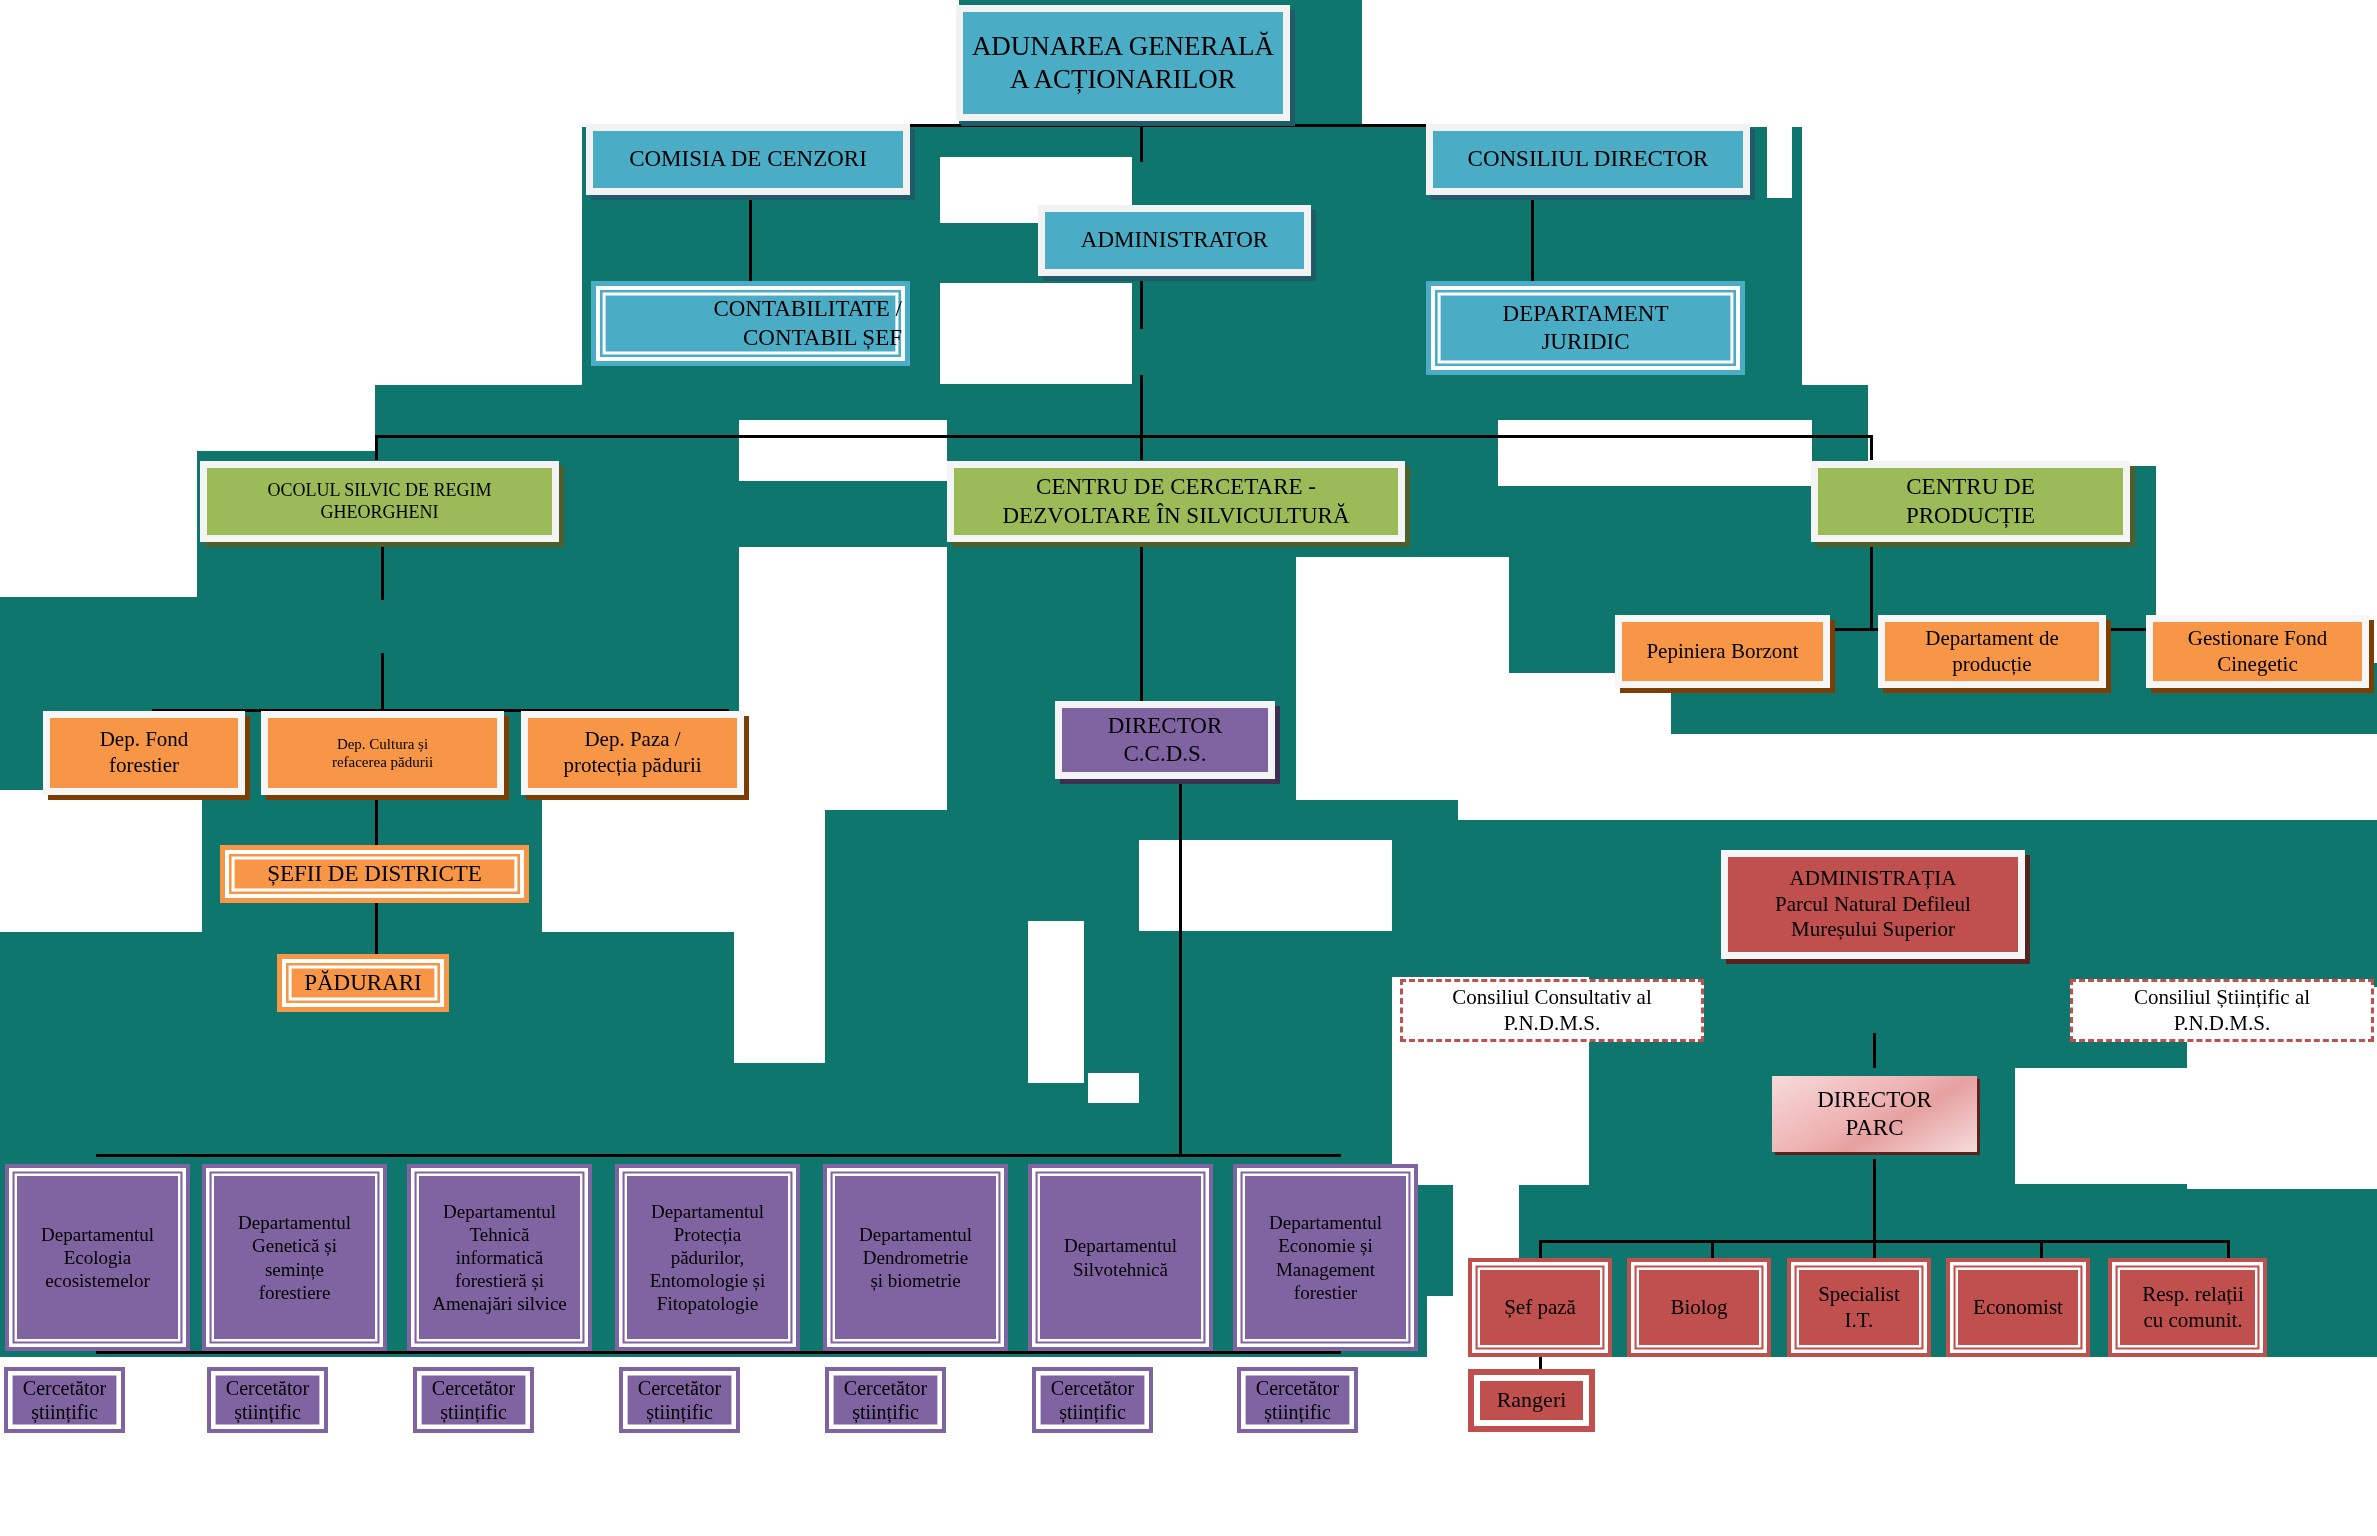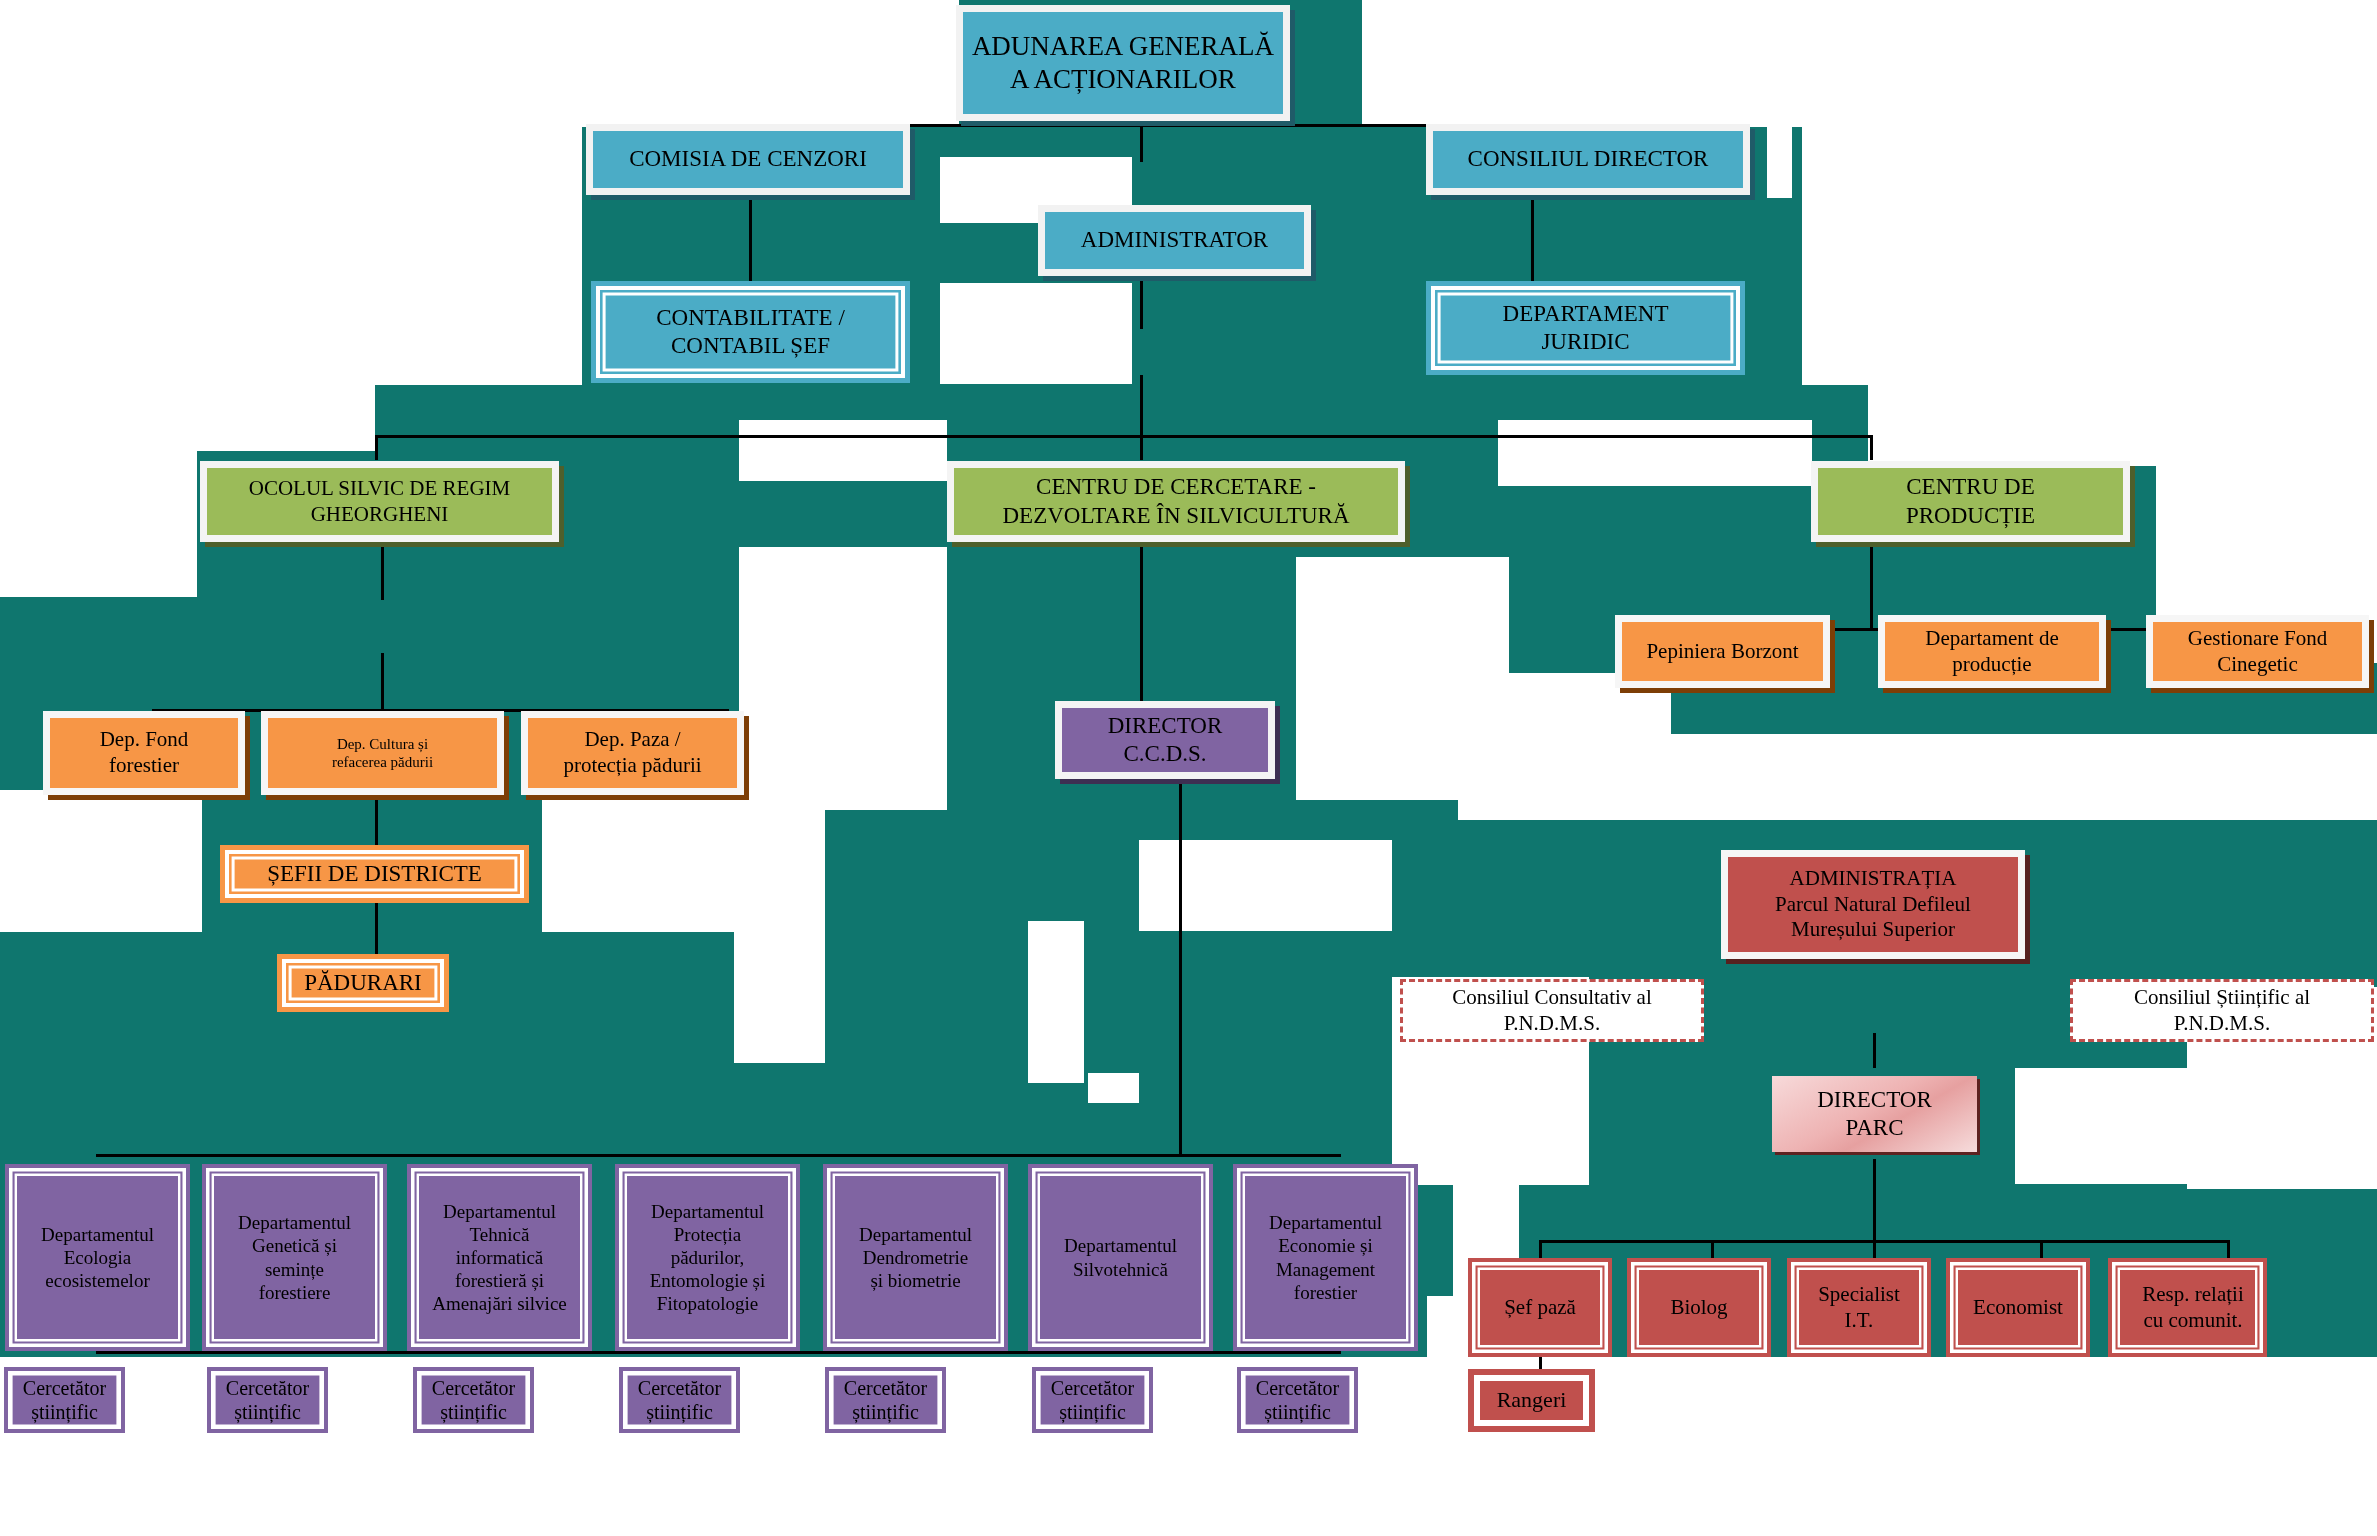--- a/index.html
+++ b/index.html
@@ -147,29 +147,29 @@
   </div>
 
   <div class="node teal-solid" style="left:1426px;top:124px;width:324px;height:71px;font-size:23px;">
     <span class="t">CONSILIUL DIRECTOR</span>
   </div>
 
   <div class="node teal-solid" style="left:1038px;top:205px;width:273px;height:71px;font-size:23px;">
     <span class="t">ADMINISTRATOR</span>
   </div>
 
-  <div class="node teal-double" style="left:591px;top:281px;width:319px;height:102px;font-size:23px;">
+  <div class="node teal-double" style="left:591px;top:281px;width:319px;height:85px;font-size:23px;text-align:right;">
     <span class="t">CONTABILITATE /<br>CONTABIL ȘEF</span>
   </div>
 
   <div class="node teal-double" style="left:1426px;top:281px;width:319px;height:94px;font-size:23px;">
     <span class="t">DEPARTAMENT<br>JURIDIC</span>
   </div>
 
-  <div class="node green-solid" style="left:200px;top:461px;width:359px;height:81px;font-size:21px;">
+  <div class="node green-solid" style="left:200px;top:461px;width:359px;height:81px;font-size:18px;">
     <span class="t">OCOLUL SILVIC DE REGIM<br>GHEORGHENI</span>
   </div>
 
   <div class="node green-solid" style="left:947px;top:461px;width:458px;height:81px;font-size:23px;">
     <span class="t">CENTRU DE CERCETARE -<br>DEZVOLTARE ÎN SILVICULTURĂ</span>
   </div>
 
   <div class="node green-solid" style="left:1811px;top:461px;width:319px;height:81px;font-size:23px;">
     <span class="t">CENTRU DE<br>PRODUCȚIE</span>
   </div>

